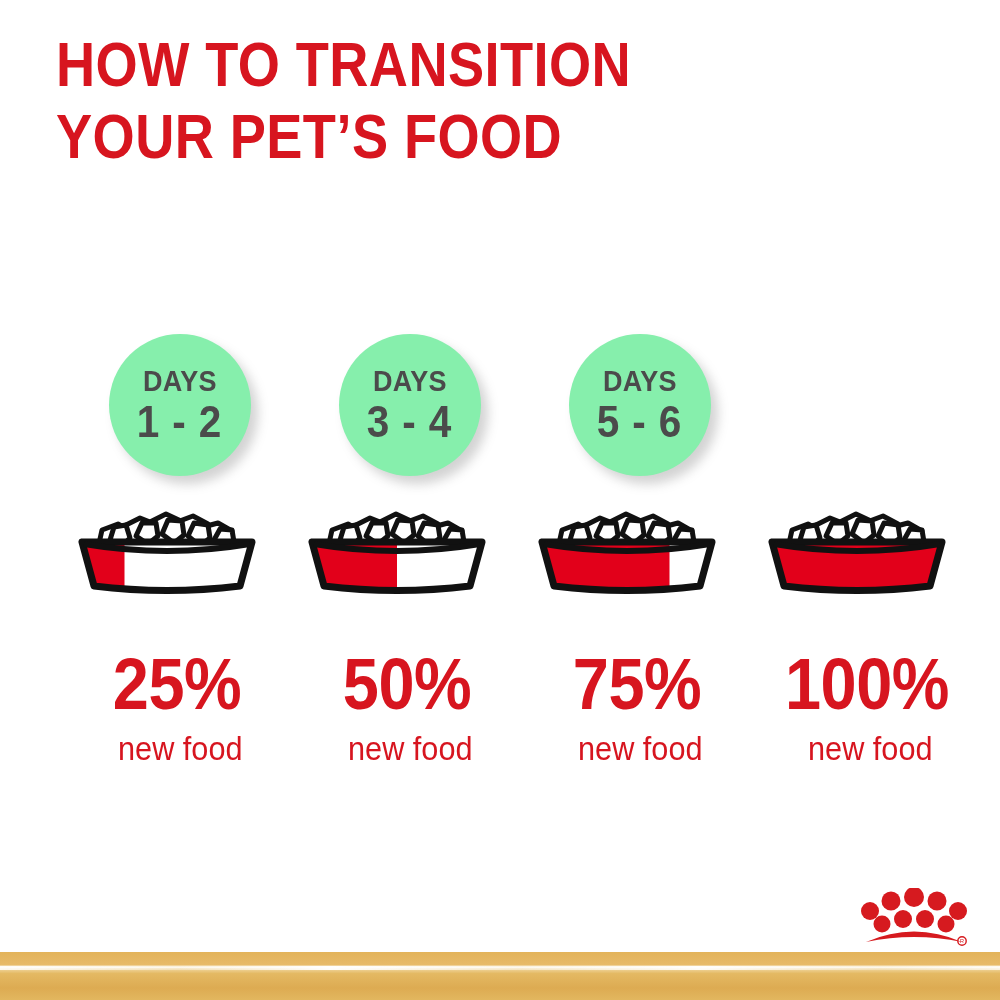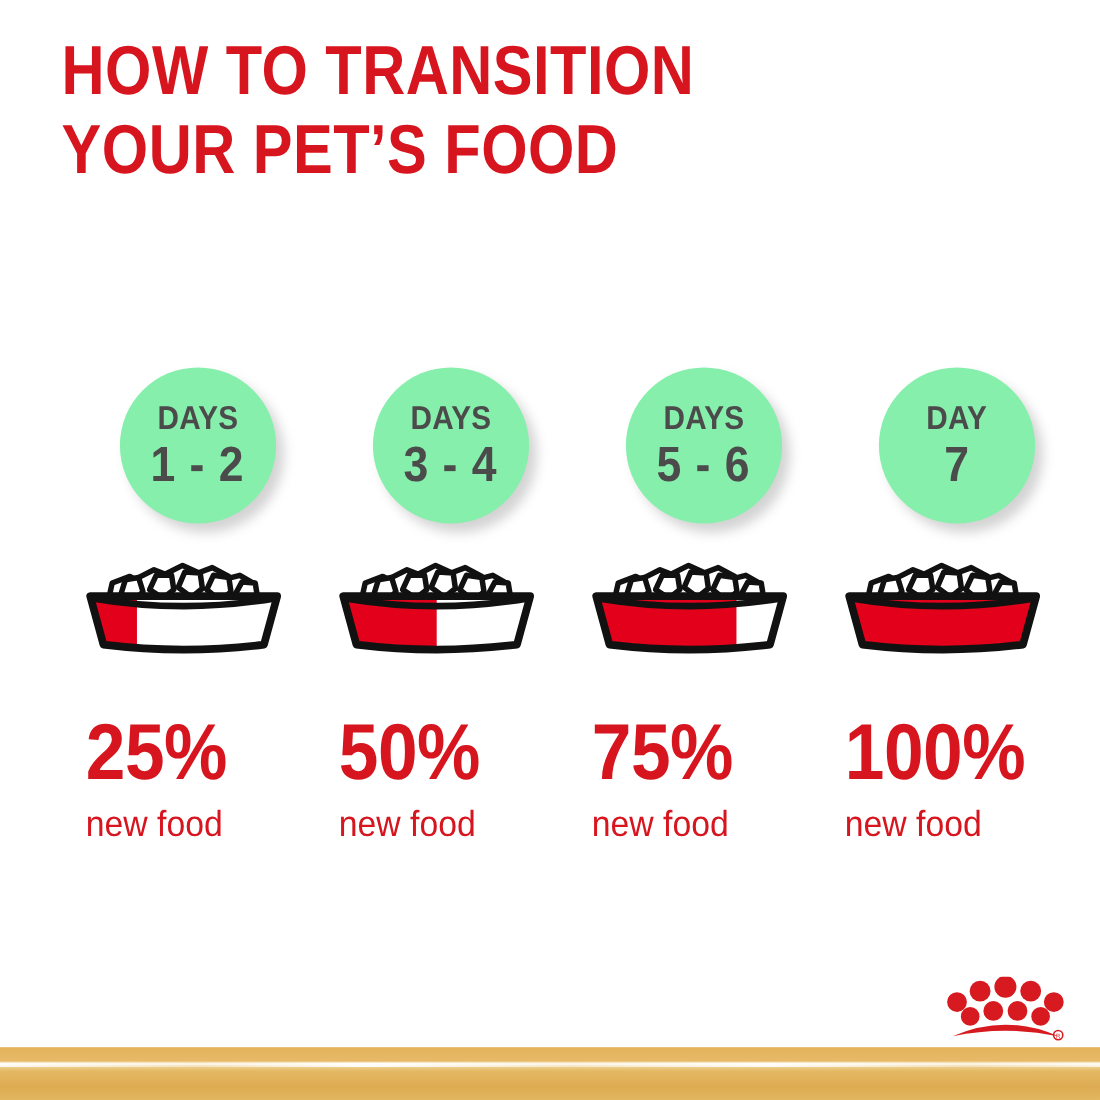--- a/index.html
+++ b/index.html
@@ -99,21 +99,21 @@
     height: 100px;
   }
   .bowl-wrap svg { display: block; width: 210px; height: 100px; }
 
   
   .pct-block {
     position: absolute;
     top: 648px;
     left: 16px;
     width: 220px;
-    text-align: left;
+    text-align: center;
   }
   .pct {
     display: block;
     color: #d7151f;
     font-weight: 700;
     font-size: 72px;
     line-height: 72px;
     letter-spacing: -0.5px;
     transform: scaleX(0.90);
     transform-origin: left center;
@@ -301,24 +301,20 @@
       </svg>
     </div>
 
     <div class="pct-block">
       <span class="pct">75%</span>
       <span class="pct-sub">new food</span>
     </div>
   </div>
 
   <div class="column col-3">
-    <div class="day-circle">
-      <span class="day-word">DAY</span>
-      <span class="day-num">7</span>
-    </div>
 
     <div class="bowl-wrap">
       <svg viewBox="0 0 210 100" xmlns="http://www.w3.org/2000/svg">
         <defs>
           <clipPath id="bowlclip4">
             <path d="M20,46 L190,46 L178,90 Q105,99 32,90 Z"></path>
           </clipPath>
         </defs>
         <g stroke="#111111" stroke-width="5" stroke-linejoin="round" fill="#ffffff">
           <path d="M36,52 L40,34 L56,28 L70,36 L66,52 Z"></path>

